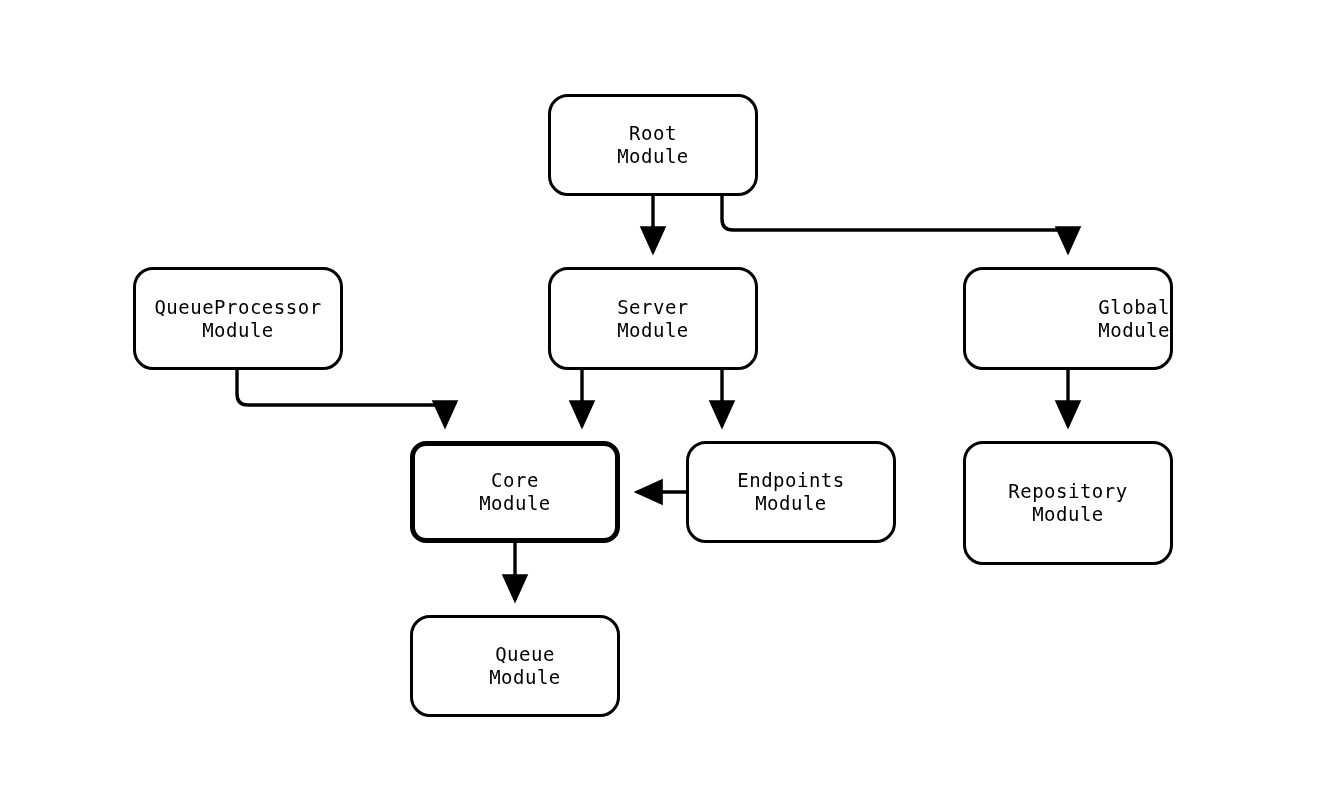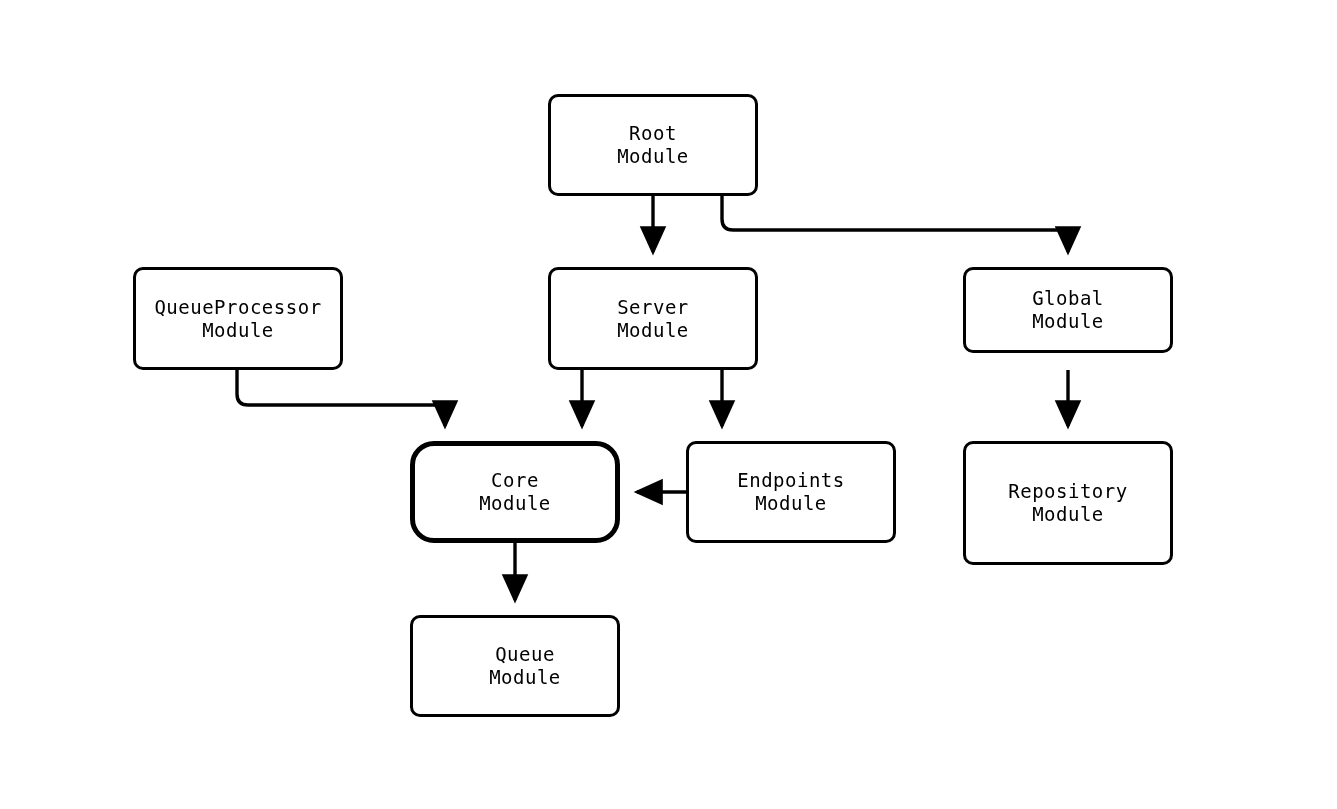--- a/index.html
+++ b/index.html
@@ -26,30 +26,30 @@
     top: 0;
     width: 1337px;
     height: 809px;
     pointer-events: none;
   }
   .node {
     position: absolute;
     box-sizing: border-box;
     background: #ffffff;
     border: 3px solid #000000;
-    border-radius: 10px;
+    border-radius: 20px;
     display: flex;
     flex-direction: column;
     align-items: center;
     justify-content: center;
     z-index: 2;
   }
   .node.highlight {
     border-width: 5px;
-    border-radius: 24px;
+    border-radius: 16px;
   }
   .node-label-line {
     font-size: 19px;
     line-height: 23px;
     color: #000000;
     letter-spacing: 0.5px;
     white-space: nowrap;
     text-align: center;
   }
 </style>
@@ -94,21 +94,21 @@
   <div class="node" id="node-queueprocessor" style="left: 133px; top: 267px; width: 210px; height: 103px; justify-content: center;">
     <div class="node-label-line">QueueProcessor</div>
     <div class="node-label-line">Module</div>
   </div>
 
   <div class="node" id="node-server" style="left: 548px; top: 267px; width: 210px; height: 103px;">
     <div class="node-label-line">Server</div>
     <div class="node-label-line">Module</div>
   </div>
 
-  <div class="node" id="node-global" style="left: 963px; top: 267px; width: 210px; height: 86px;">
+  <div class="node" id="node-global" style="left: 963px; top: 267px; width: 210px; height: 103px; align-items: flex-end;">
     <div class="node-label-line">Global</div>
     <div class="node-label-line">Module</div>
   </div>
 
   <div class="node highlight" id="node-core" style="left: 410px; top: 441px; width: 210px; height: 102px;">
     <div class="node-label-line">Core</div>
     <div class="node-label-line">Module</div>
   </div>
 
   <div class="node" id="node-endpoints" style="left: 686px; top: 441px; width: 210px; height: 102px;">

